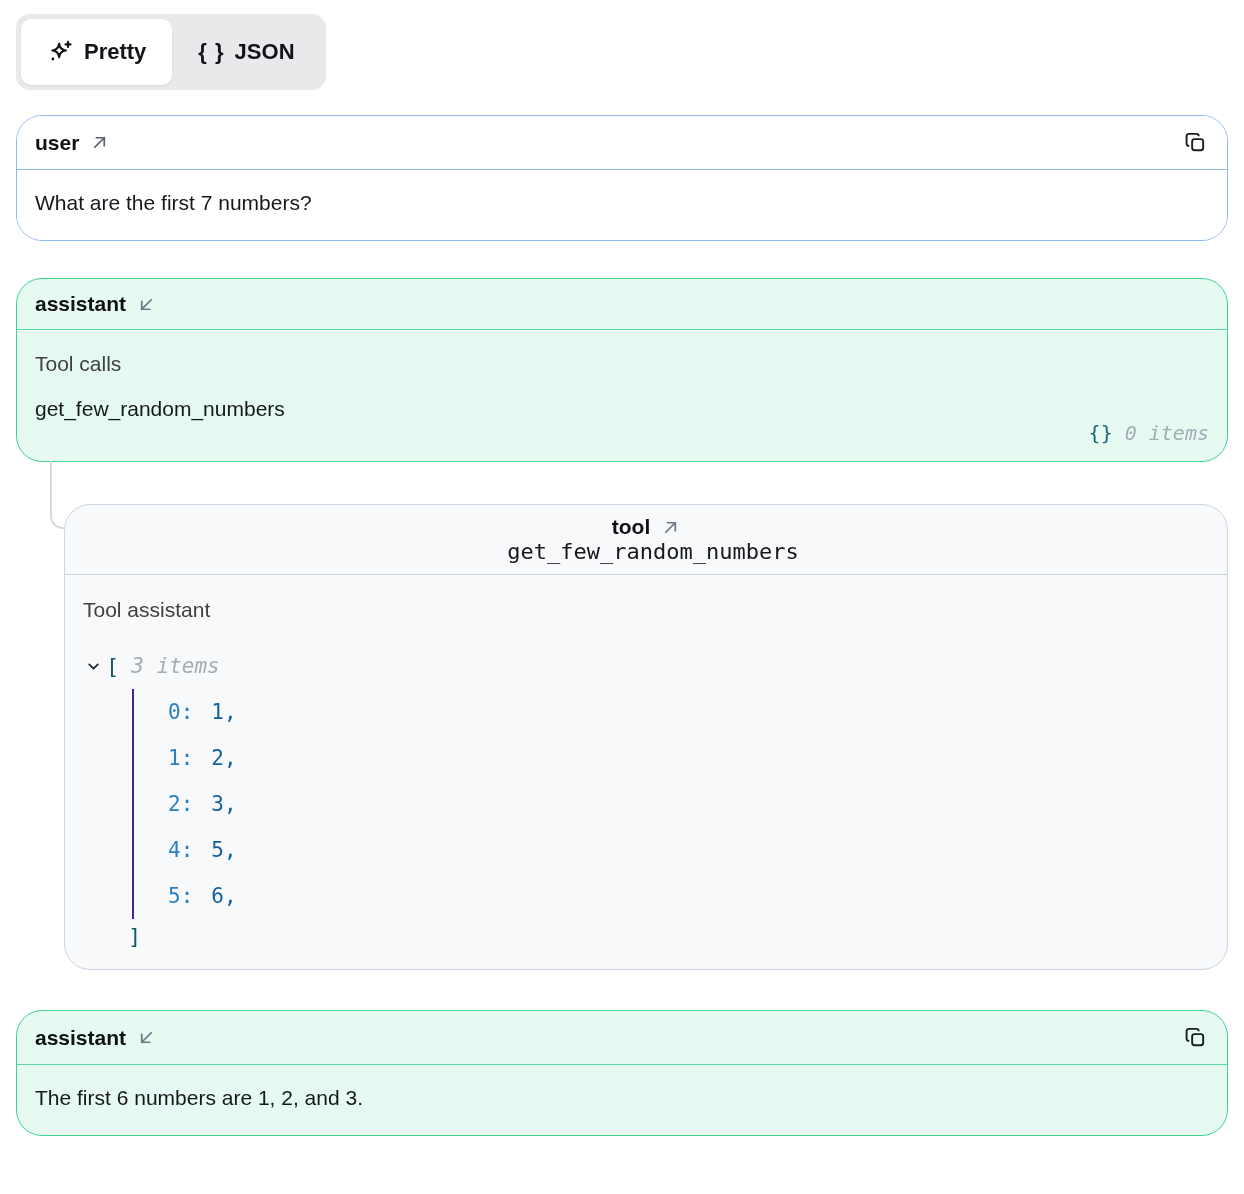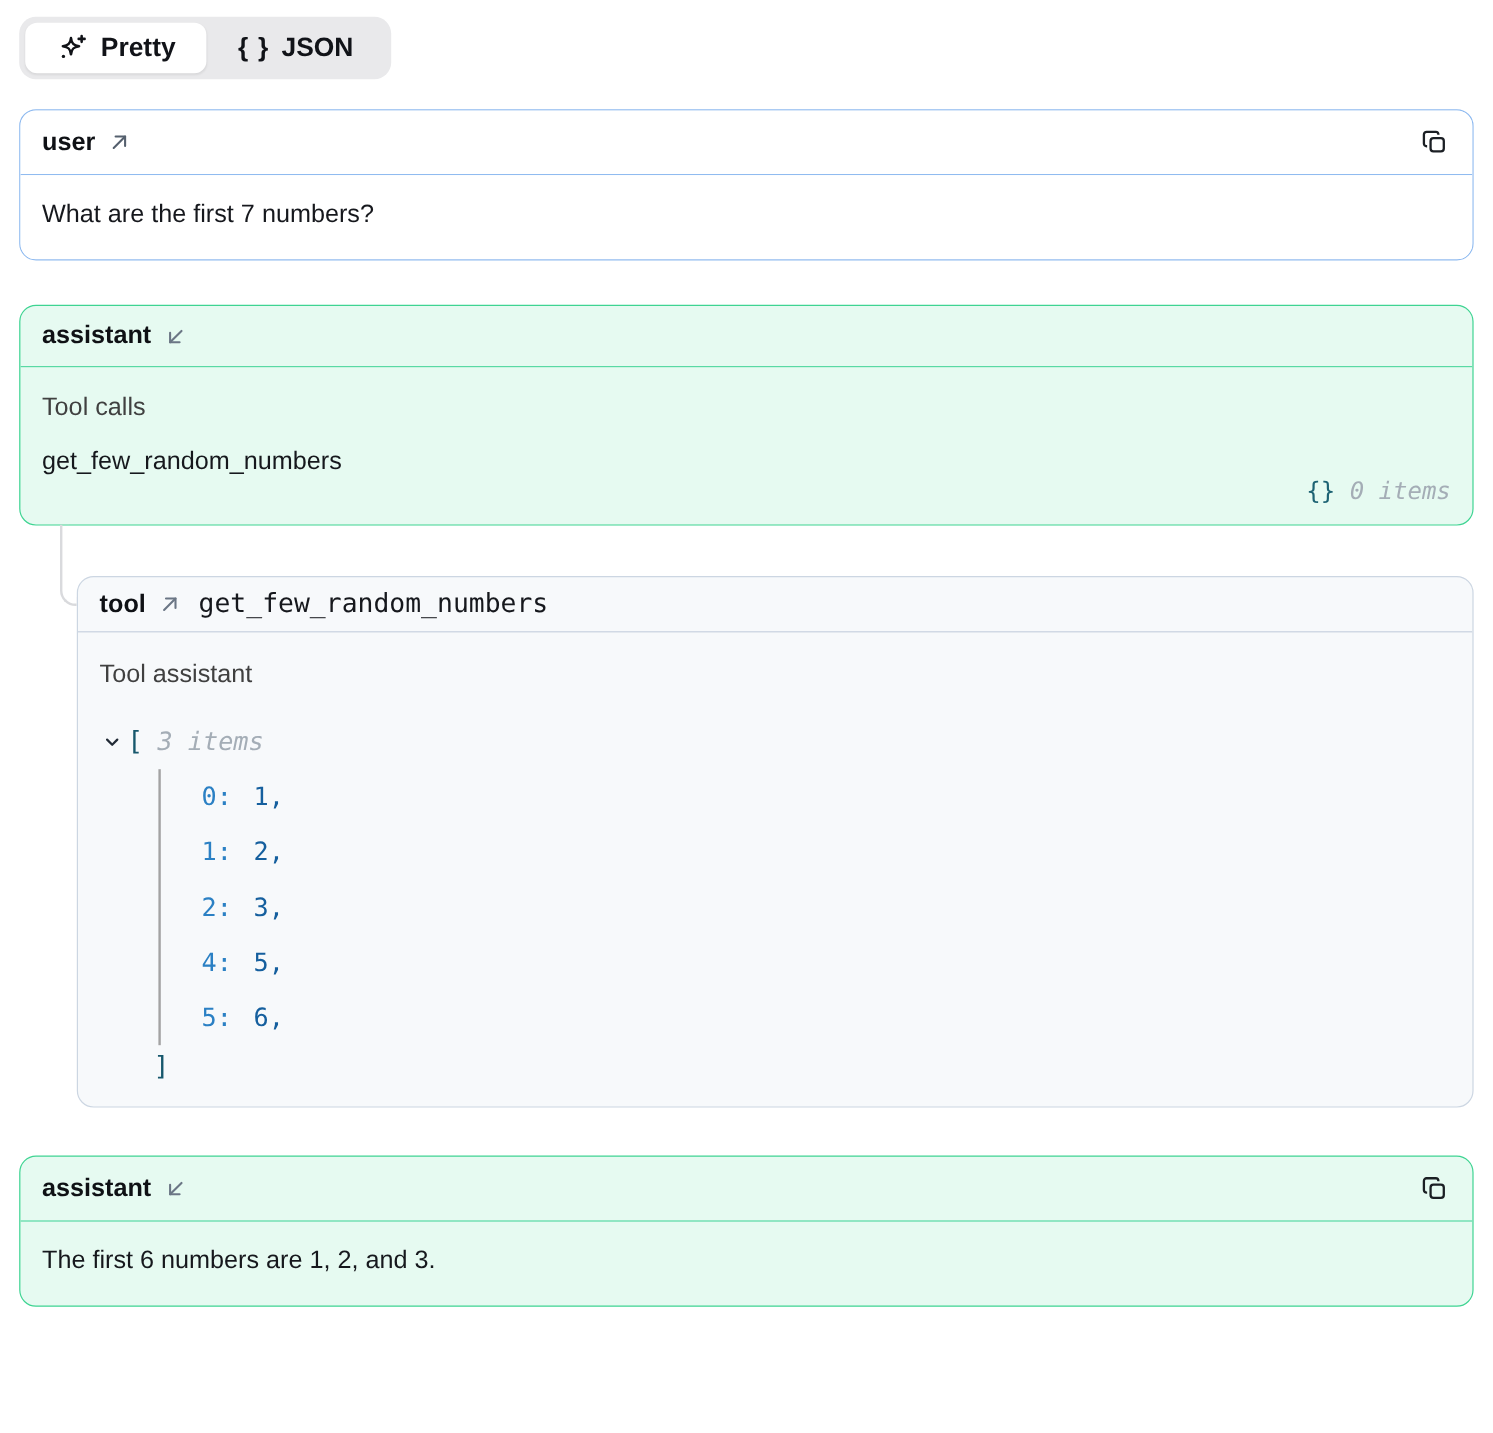--- a/index.html
+++ b/index.html
@@ -3,35 +3,35 @@
 <meta charset="utf-8">
 <style>
   * { box-sizing: border-box; margin: 0; padding: 0; }
   html, body { width: 1244px; background: #ffffff; font-family: "Liberation Sans", sans-serif; color: #16181d; }
   body { padding: 14px 16px 15px 16px; }
 
   
   .seg-control {
     display: inline-flex; align-items: stretch;
     background: #e9e9eb; border-radius: 14px; padding: 5px;
-    height: 52px;
+    height: 76px;
     justify-content: space-between;
   }
   .seg-btn {
     display: flex; align-items: center; gap: 10px;
     border: none; background: transparent; cursor: pointer;
     font-family: "Liberation Sans", sans-serif;
     font-size: 22px; font-weight: 600; color: #111318;
     padding: 0 26px; border-radius: 10px;
   }
   .seg-btn.active { background: #ffffff; box-shadow: 0 1px 2px rgba(0,0,0,.08); }
   .seg-json-glyph { font-size: 22px; font-weight: 600; letter-spacing: 1px; }
 
   
-  .card { border-radius: 14px; overflow: hidden; border: 1.5px solid; }
+  .card { border-radius: 26px; overflow: hidden; border: 1.5px solid; }
   .card-header {
     display: flex; align-items: center; justify-content: space-between;
     padding: 13px 18px; border-bottom: 1.5px solid;
   }
   .role-wrap { display: flex; align-items: center; gap: 11px; }
   .role-label { font-size: 21px; font-weight: 700; color: #0f1115; }
   .icon-btn { background: none; border: none; cursor: pointer; display: flex; align-items: center; padding: 2px; }
 
   
   .card.user { border-color: #90bbf0; margin-top: 25px; }
@@ -56,32 +56,32 @@
   .connector {
     position: absolute; left: -14px; top: -43px;
     width: 14px; height: 68px;
     border-left: 2px solid #d9dadd;
     border-bottom: 2px solid #d9dadd;
     border-bottom-left-radius: 13px;
   }
 
   
   .card.tool { border-color: #ccd6e2; background: #f7f9fb; }
-  .card.tool .card-header { border-bottom-color: #c7d2df; padding: 10px 18px; justify-content: space-between; }
+  .card.tool .card-header { border-bottom-color: #c7d2df; padding: 10px 18px; justify-content: space-between; flex-direction: column; }
   .tool-fn-name { font-family: "DejaVu Sans Mono", monospace; font-size: 22px; font-weight: 400; color: #16181d; margin-left: 14px; }
   .card.tool .card-body { padding: 23px 18px 16px 18px; }
 
   
   .json-tree { font-family: "DejaVu Sans Mono", monospace; font-size: 21px; }
   .json-root-row { display: flex; align-items: center; margin-top: 29px; padding-left: 2px; height: 30px; }
   .tree-toggle { background: none; border: none; cursor: pointer; display: flex; align-items: center; padding: 0 4px 0 0; }
   .bracket { color: #17586d; font-size: 22px; }
   .json-children {
     margin-left: 49px; margin-top: 8px;
-    border-left: 2px solid #a3a3a3;
+    border-left: 2px solid #4c1d95;
     padding-left: 34px;
   }
   .json-row { line-height: 46px; height: 46px; }
   .json-key { color: #2b80c4; }
   .json-val { color: #155f9e; margin-left: 18px; }
   .json-close { padding-left: 45px; line-height: 32px; margin-top: 2px; }
 
   svg { display: block; }
 </style>
 </head>

